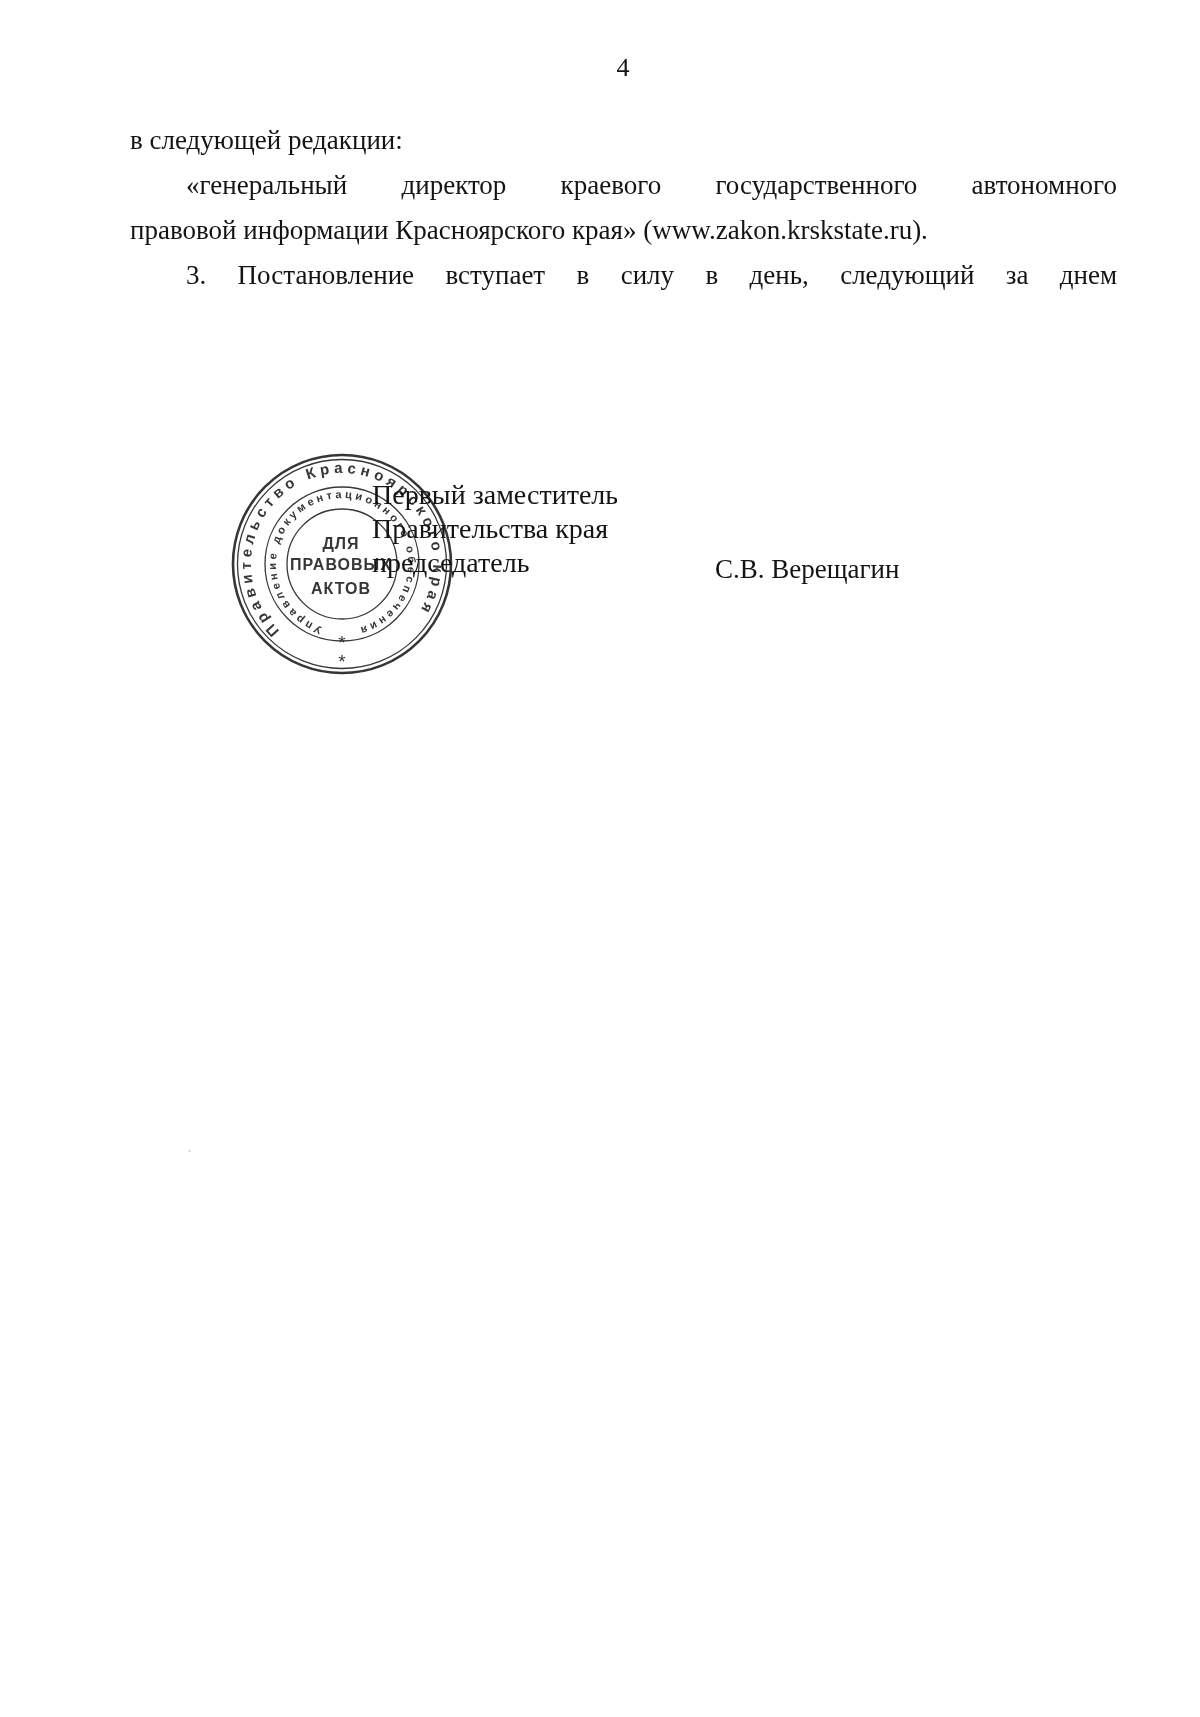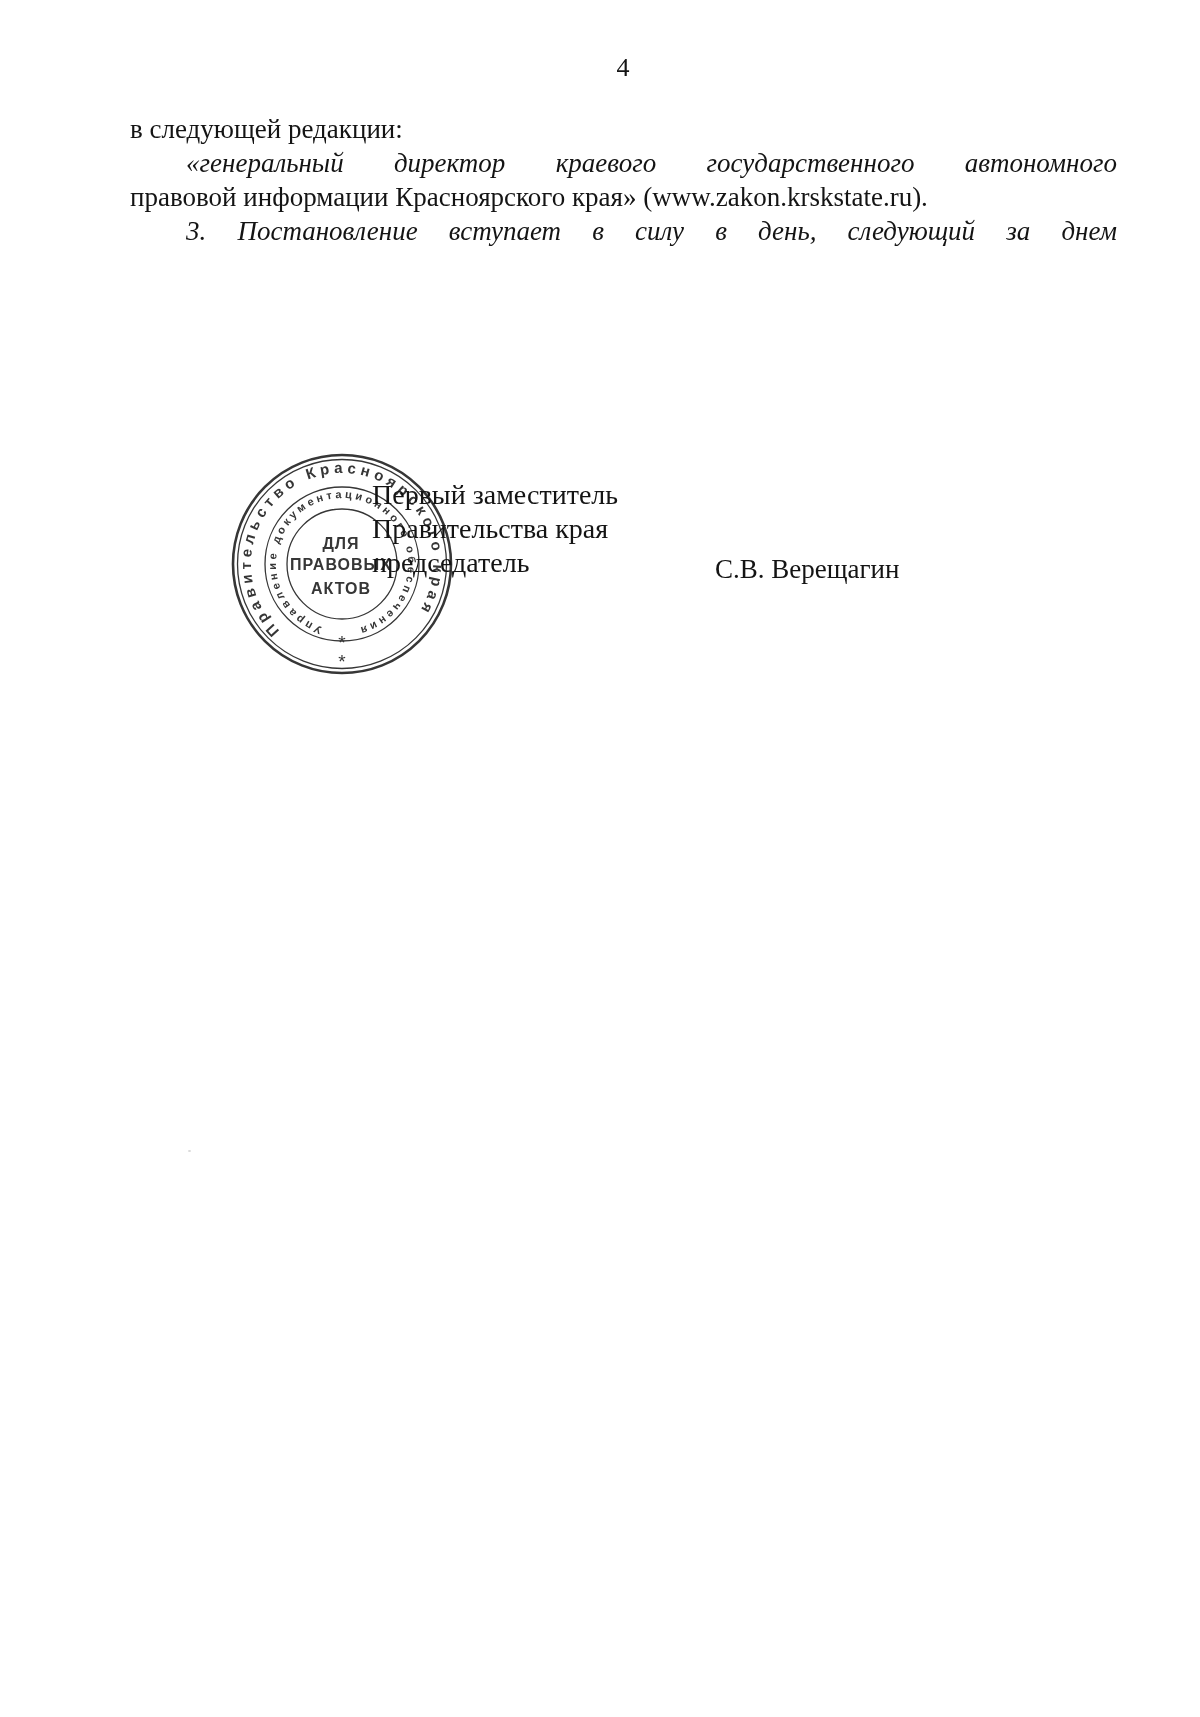--- a/index.html
+++ b/index.html
@@ -15,23 +15,23 @@
 
   .page-number{
     position:absolute;left:130px;top:53px;width:986px;
     text-align:center;font-size:26px;line-height:30px;
   }
 
   .body-text{
     position:absolute;left:130px;top:112px;width:987px;
     font-size:27px;line-height:34px;
   }
-  .ln{white-space:normal;}
+  .ln{white-space:normal;margin-top:11px;}
   .ind{text-indent:56px;}
-  .just{text-align:justify;text-align-last:justify;font-style:italic;}
+  .just{text-align:justify;text-align-last:justify;}
 
   .signature{
     position:absolute;left:372px;top:478px;width:330px;
     font-size:28px;line-height:34px;
     z-index:3;
   }
   .sig-name{
     position:absolute;left:715px;top:552px;
     font-size:27px;line-height:34px;white-space:nowrap;
     z-index:3;

